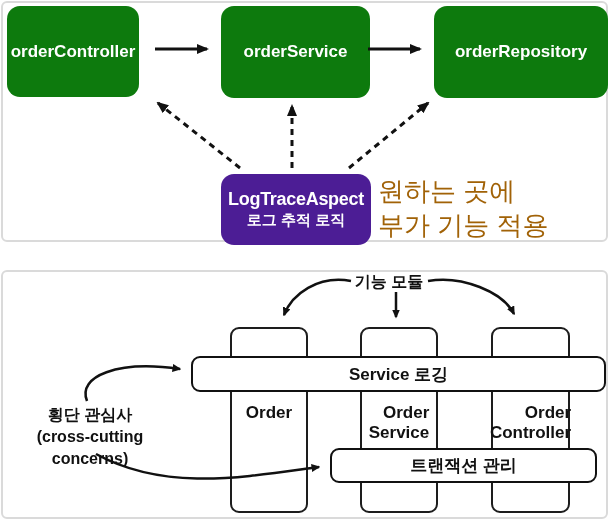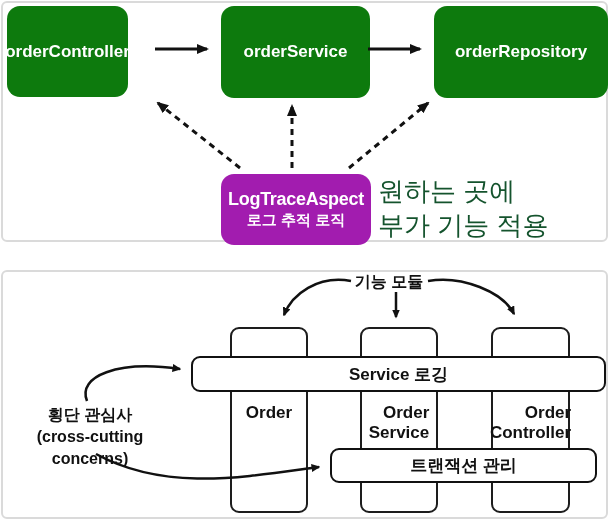--- a/index.html
+++ b/index.html
@@ -13,35 +13,35 @@
     box-sizing:border-box;
   }
   #panel-top{left:1px;top:1px;width:607px;height:241px;}
   #panel-bottom{left:1px;top:270px;width:607px;height:249px;}
 
   .green-box{
     position:absolute;background:#0d7a0d;border-radius:13px;color:#ffffff;
     display:flex;align-items:center;justify-content:center;
     font-size:17px;font-weight:bold;box-sizing:border-box;
   }
-  #gbox-controller{left:4px;top:3px;width:121px;height:91px;}
+  #gbox-controller{left:4px;top:3px;width:132px;height:91px;}
   #gbox-service{left:218px;top:3px;width:149px;height:92px;}
   #gbox-repository{left:431px;top:3px;width:174px;height:92px;}
 
   #aspect-box{
     position:absolute;left:218px;top:171px;width:150px;height:71px;
     background:#0a0a0a;border-radius:13px;color:#ffffff;box-sizing:border-box;
     display:flex;flex-direction:column;align-items:center;justify-content:center;gap:1px;
   }
   #aspect-title{font-size:18px;font-weight:bold;letter-spacing:-0.3px;}
   #aspect-subtitle{font-size:15px;font-weight:600;}
 
   #annotation{
     position:absolute;left:375px;top:171px;font-size:26px;line-height:34px;
-    font-weight:500;color:#14532d;white-space:nowrap;
+    font-weight:500;color:#a16207;white-space:nowrap;
   }
 
   .vbox{
     position:absolute;top:327px;height:186px;background:#ffffff;
     border:2px solid #1d1d1d;border-radius:9px;box-sizing:border-box;z-index:1;
     display:flex;align-items:flex-start;justify-content:center;
   }
   #vbox-controller{left:230px;width:78px;}
   #vbox-service{left:360px;width:78px;}
   #vbox-repository{left:491px;width:79px;}
@@ -78,21 +78,21 @@
     <div class="green-box" id="gbox-controller" style="background: rgb(13, 122, 13);">
       <span>orderController</span>
     </div>
     <div class="green-box" id="gbox-service" style="background: rgb(13, 122, 13);">
       <span>orderService</span>
     </div>
     <div class="green-box" id="gbox-repository" style="background: rgb(13, 122, 13);">
       <span>orderRepository</span>
     </div>
 
-    <div id="aspect-box" style="background: #a21caf;">
+    <div id="aspect-box" style="background: #4c1d95;">
       <span id="aspect-title">LogTraceAspect</span>
       <span id="aspect-subtitle">로그 추적 로직</span>
     </div>
 
     <div id="annotation">
       <div>원하는 곳에</div>
       <div>부가 기능 적용</div>
     </div>
   </div>
 

